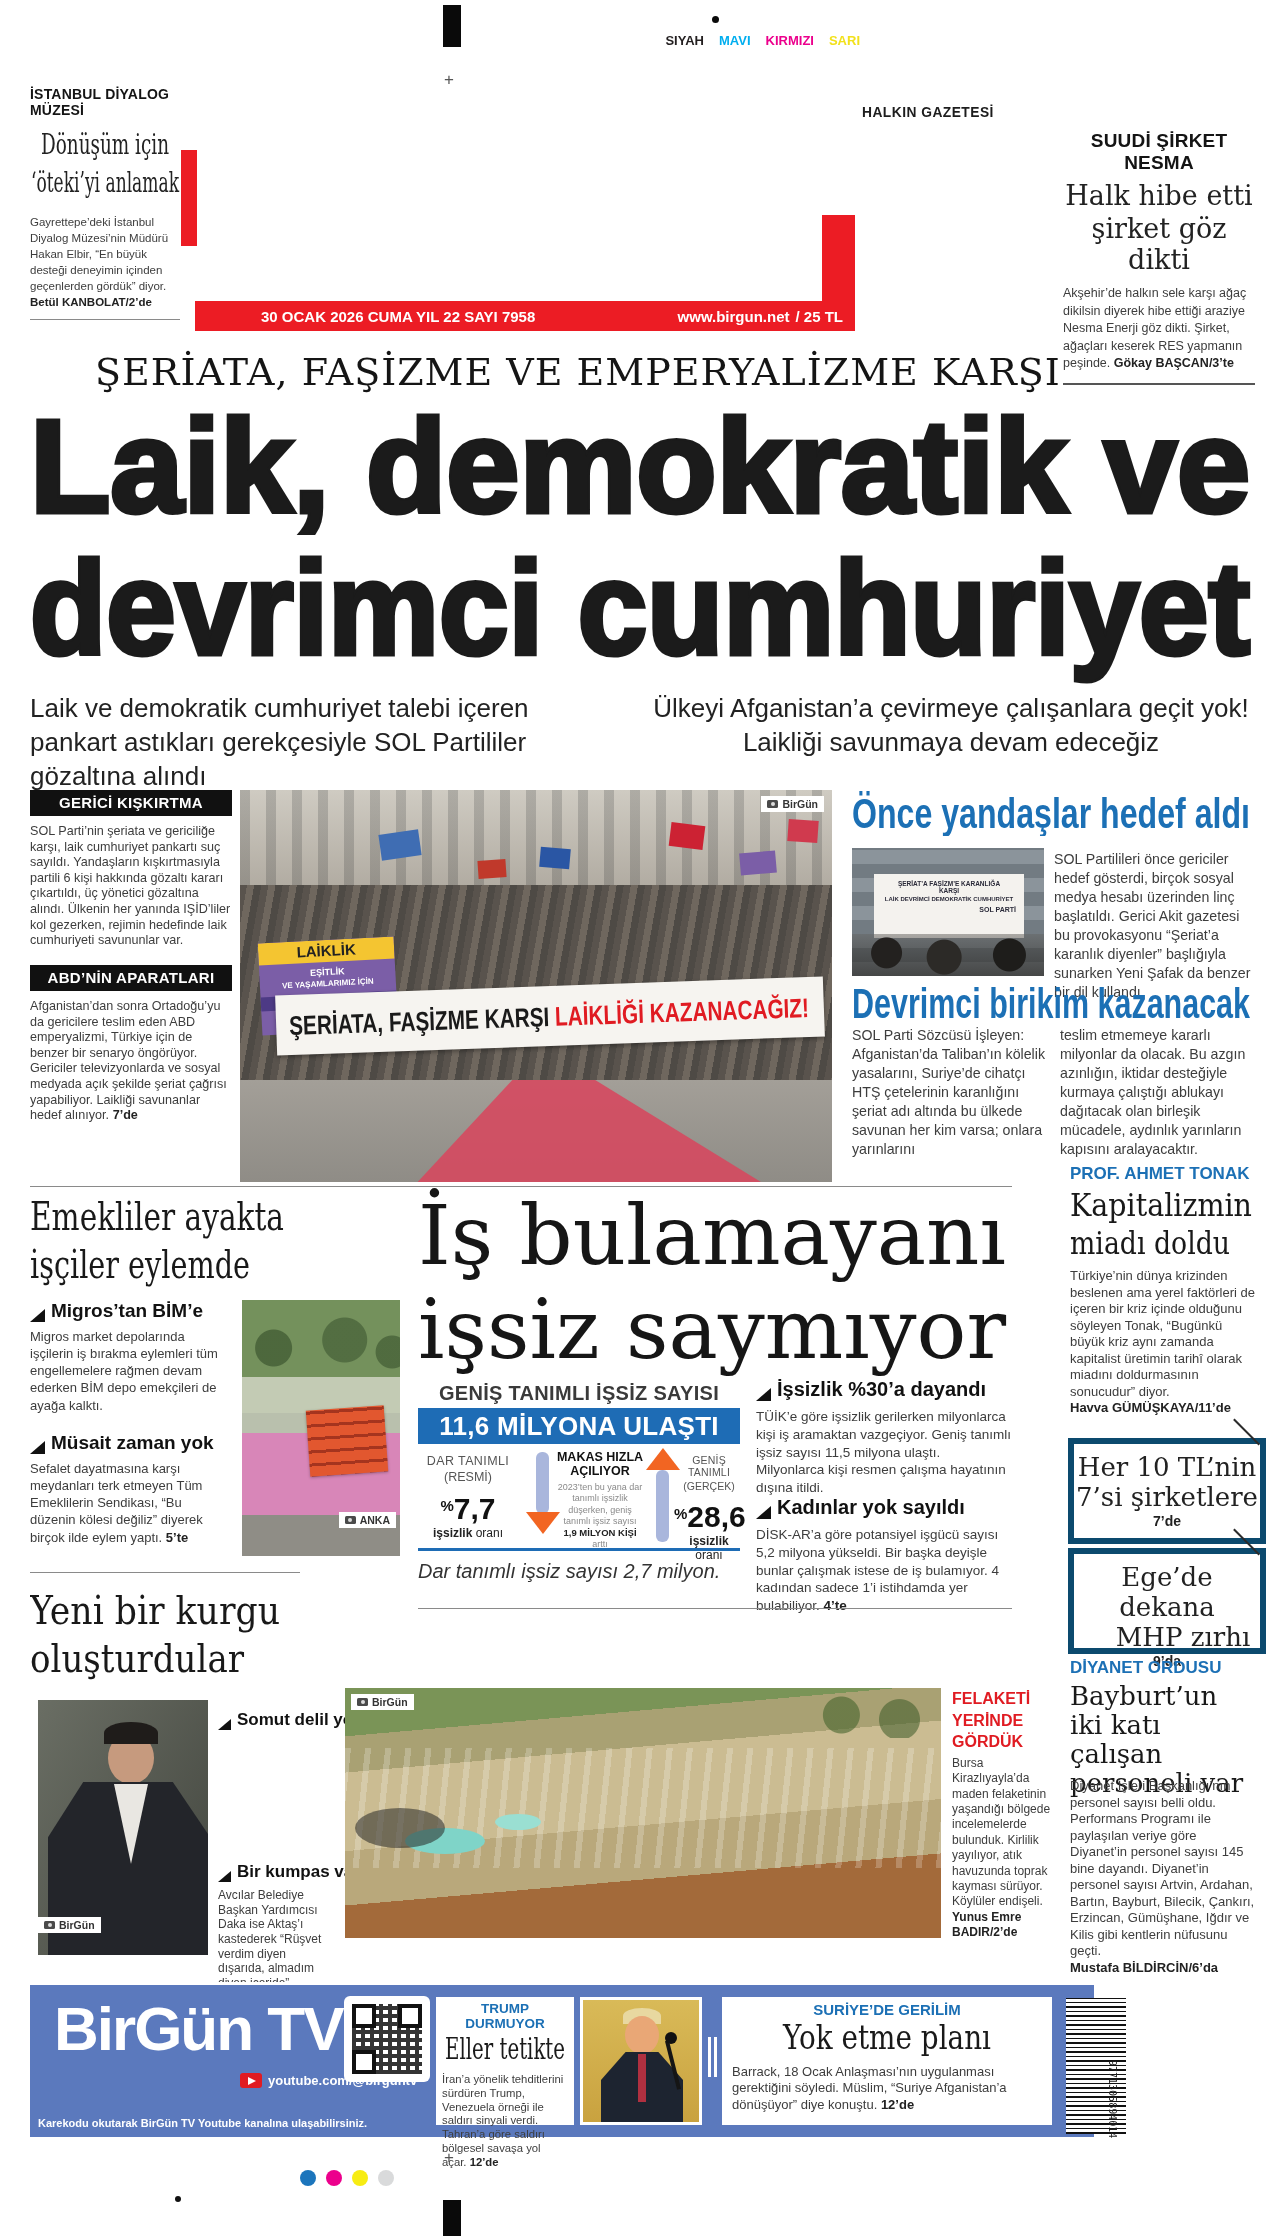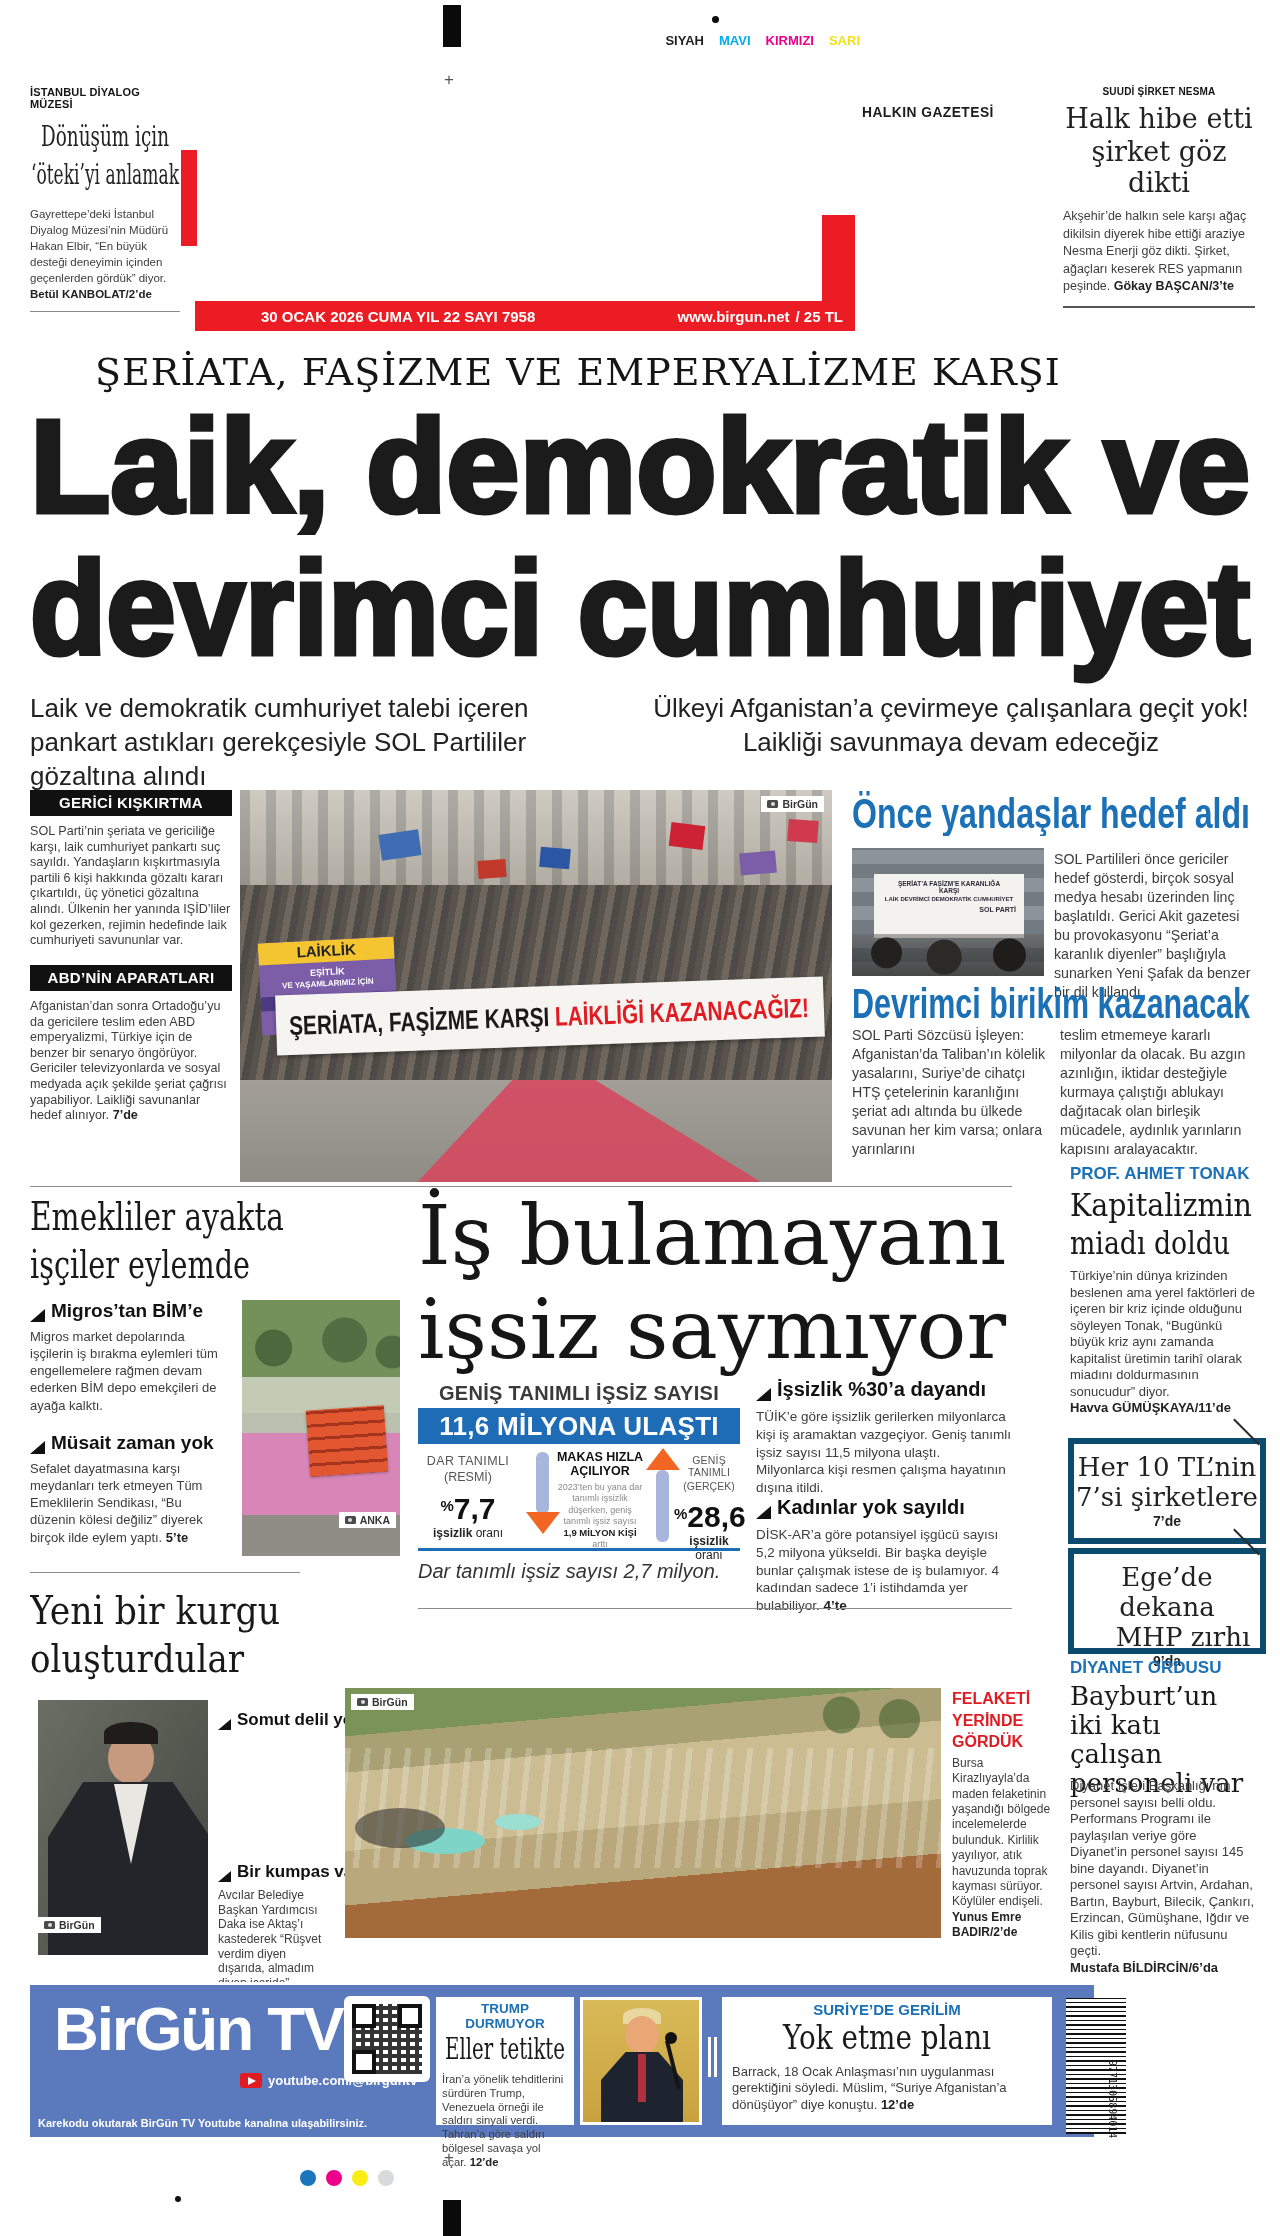--- a/index.html
+++ b/index.html
@@ -41,21 +41,21 @@
   <div class="abs" style="left:444px;top:70px;font-size:17px;color:#555;">+</div>
 
   <div class="abs" style="left:660px;top:33px;width:200px;display:flex;gap:15px;justify-content:flex-end;font-size:13px;font-weight:800;">
     <span style="color:#231f20;">SIYAH</span>
     <span style="color:#00aeef;">MAVI</span>
     <span style="color:#ec008c;">KIRMIZI</span>
     <span style="color:#f2e11c;">SARI</span>
   </div>
 
   <div class="abs" style="left:30px;top:86px;width:150px;">
-    <div class="kick" style="font-size:11px;">İSTANBUL DİYALOG MÜZESİ</div>
+    <div class="kick" style="font-size:14px;">İSTANBUL DİYALOG MÜZESİ</div>
     <svg width="150" height="38" style="margin-top:8px;">
         <text class="sertxt" x="75" y="28" text-anchor="middle" font-size="27" fill="#222" textLength="128" lengthAdjust="spacingAndGlyphs">Dönüşüm için</text>
       </svg>
     <svg width="150" height="34">
         <text class="sertxt" x="75" y="24" text-anchor="middle" font-size="27" fill="#222" textLength="148" lengthAdjust="spacingAndGlyphs">‘öteki’yi anlamak</text>
       </svg>
     <p class="bodytxt" style="margin:8px 0 0;font-size:11.5px;line-height:1.4;">
       <span>Gayrettepe’deki İstanbul Diyalog Müzesi’nin Müdürü Hakan Elbir, “En büyük desteği deneyimin içinden geçenlerden gördük” diyor. </span><b>Betül KANBOLAT/2’de</b>
     </p>
     <div class="rule" style="margin-top:8px;width:150px;"></div>
@@ -67,21 +67,21 @@
 
   <div class="abs" style="left:195px;top:301px;width:660px;height:30px;background:#ec1c24;color:#fff;display:flex;align-items:center;justify-content:space-between;font-weight:700;font-size:15px;">
     <span style="margin-left:66px;">30 OCAK 2026 CUMA YIL 22 SAYI 7958</span>
     <span style="margin-right:12px;display:flex;gap:6px;">
       <span>www.birgun.net</span>
       <span>/ 25 TL</span>
     </span>
   </div>
 
   <div class="abs" style="left:1063px;top:86px;width:192px;text-align:center;">
-    <div class="kick" style="font-size:10px;">SUUDİ ŞİRKET NESMA</div>
+    <div class="kick" style="font-size:19px;margin-top:44px;">SUUDİ ŞİRKET NESMA</div>
     <div class="serif" style="font-size:27px;margin-top:6px;color:#222;">Halk hibe etti</div>
     <div class="serif" style="font-size:27px;margin-top:2px;color:#222;">şirket göz dikti</div>
     <p class="bodytxt" style="margin:10px 0 0;font-size:12.5px;line-height:1.4;text-align:left;">
       <span>Akşehir’de halkın sele karşı ağaç dikilsin diyerek hibe ettiği araziye Nesma Enerji göz dikti. Şirket, ağaçları keserek RES yapmanın peşinde. </span><b>Gökay BAŞCAN/3’te</b>
     </p>
     <div class="rule" style="margin-top:10px;width:192px;background:#555;height:2px;"></div>
   </div>
 
   <div class="abs serif" style="left:95px;top:350px;font-size:38px;letter-spacing:1px;color:#151515;">ŞERİATA, FAŞİZME VE EMPERYALİZME KARŞI</div>
 

